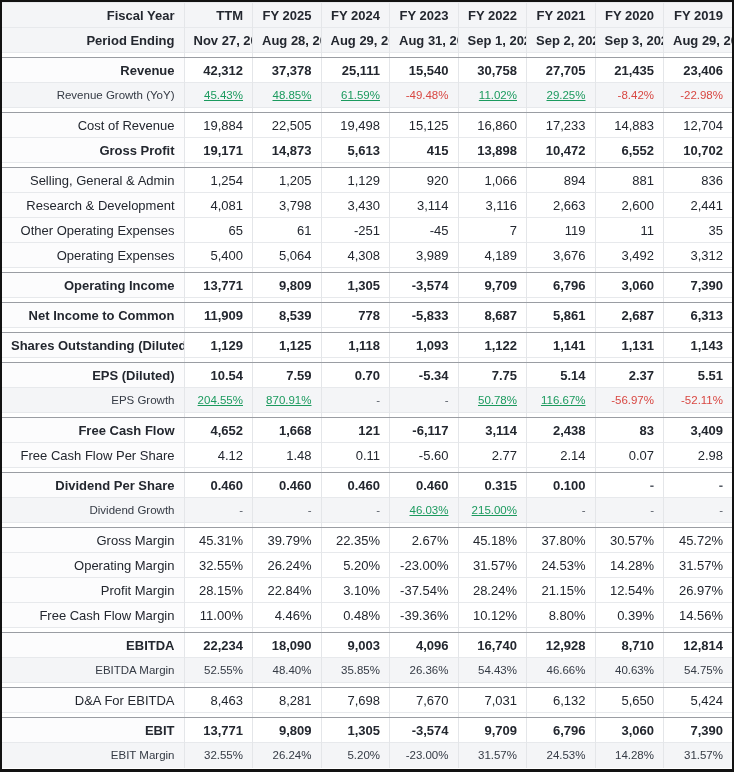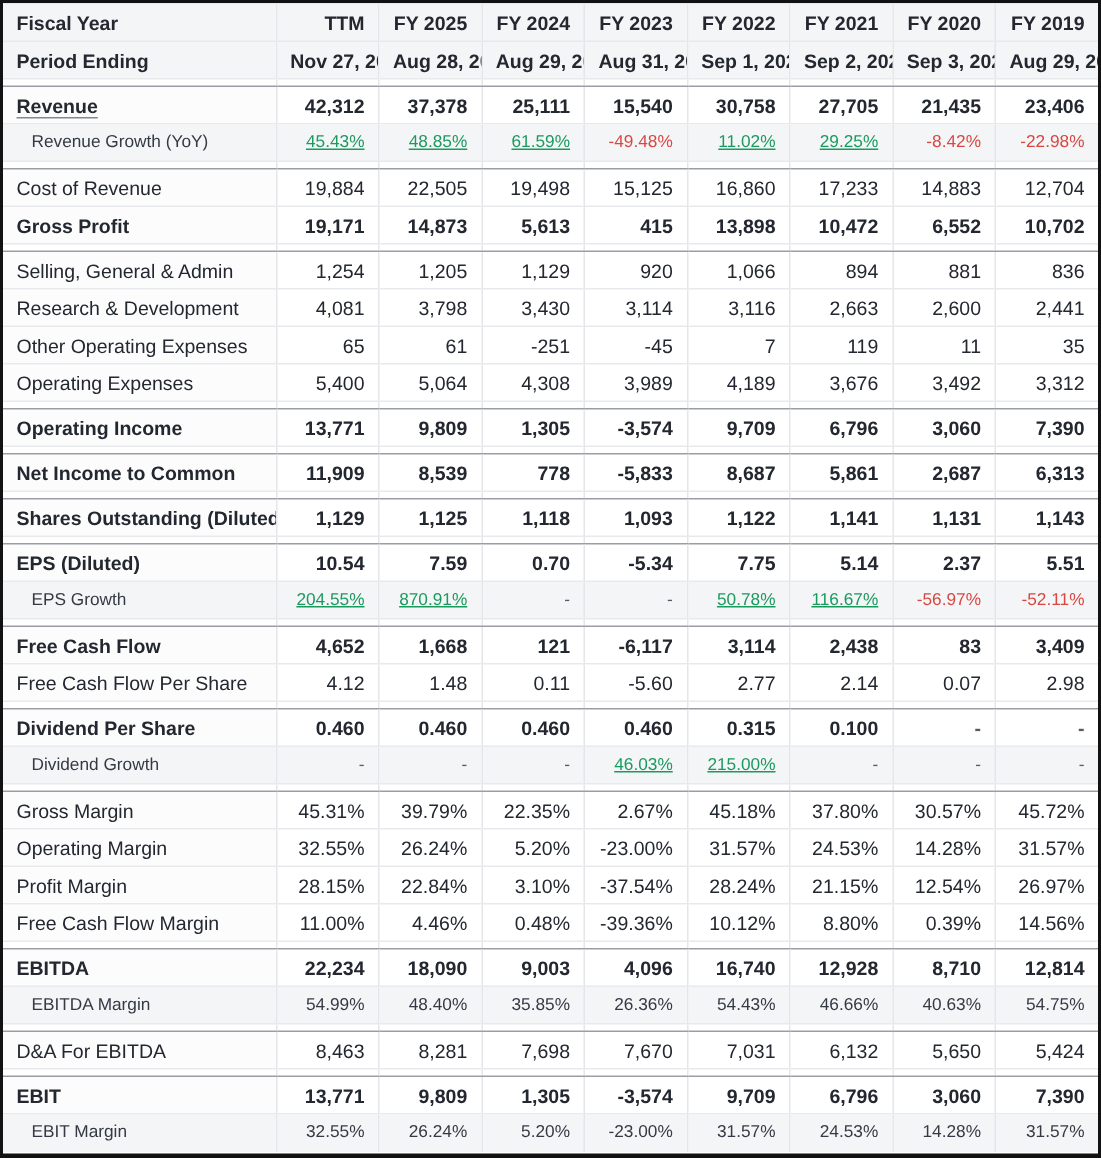--- a/index.html
+++ b/index.html
@@ -14,32 +14,31 @@
   td{
     box-sizing:border-box;
     border-top:1px solid #e7e9ec;
     border-left:1px solid #e4e6e9;
     height:25px;padding:0 9px;
     font-size:13px;color:#23272f;
     white-space:nowrap;overflow:hidden;
     vertical-align:middle;background:#fff;
   }
   td:first-child{border-left:none;}
-  td.label{text-align:left;background:#fcfcfd;}
+  td.label{text-align:right;background:#fcfcfd;}
   td.val{text-align:right;}
   tr.hdr td{background:#f4f5f7;font-weight:bold;}
   tr.bold td{font-weight:bold;}
   tr.growth td{background:#f4f5f7;font-size:11.5px;color:#343a44;}
   tr.growth td.label{padding-left:19px;}
   tr.gap td{height:5px;padding:0;background:#fff;border-bottom:1px solid #9a9da3;}
   span.pos{color:var(--pos);text-decoration:underline;}
   span.neg{color:var(--neg);}
   span.dash{color:#565c66;}
   .u{
-    text-decoration:underline;
     text-decoration-color:#83888f;
     text-underline-offset:3px;
     cursor:pointer;
   }
 </style>
 </head>
 <body>
 
 <div class="frame">
   <table>
@@ -435,21 +434,21 @@
           <td class="val"><span>18,090</span></td>
           <td class="val"><span>9,003</span></td>
           <td class="val"><span>4,096</span></td>
           <td class="val"><span>16,740</span></td>
           <td class="val"><span>12,928</span></td>
           <td class="val"><span>8,710</span></td>
           <td class="val"><span>12,814</span></td>
         </tr>
         <tr class="growth">
           <td class="label">EBITDA Margin</td>
-          <td class="val"><span>54.99%</span></td>
+          <td class="val"><span>52.55%</span></td>
           <td class="val"><span>48.40%</span></td>
           <td class="val"><span>35.85%</span></td>
           <td class="val"><span>26.36%</span></td>
           <td class="val"><span>54.43%</span></td>
           <td class="val"><span>46.66%</span></td>
           <td class="val"><span>40.63%</span></td>
           <td class="val"><span>54.75%</span></td>
         </tr>
         <tr class="gap">
           <td class="label"></td>

